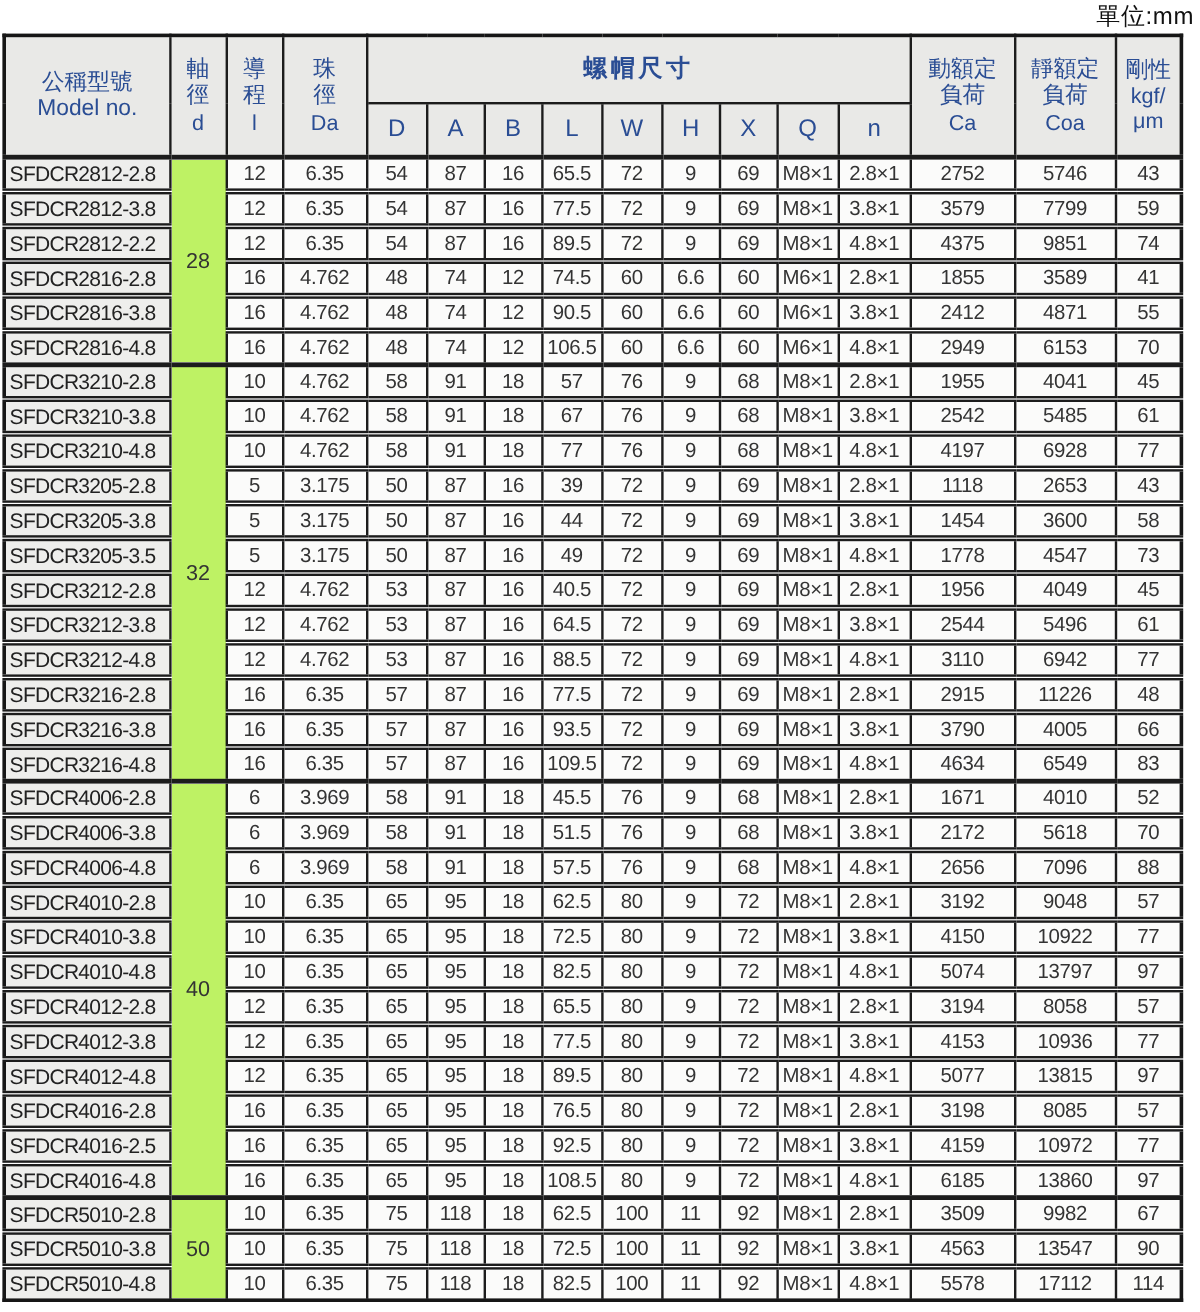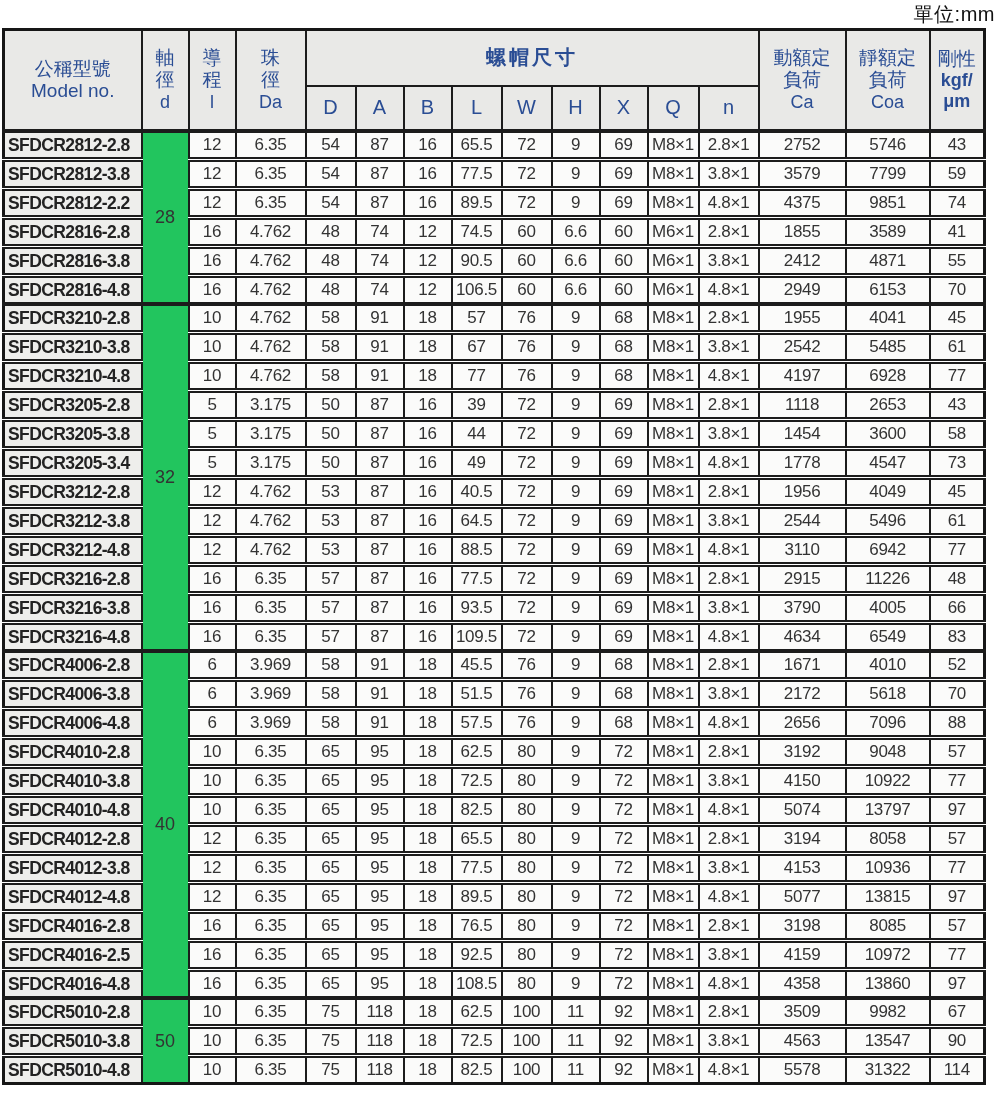--- a/index.html
+++ b/index.html
@@ -42,41 +42,41 @@
     background: #e9e9e7;
     color: #2a4d94;
     font-weight: normal;
     font-size: 19px;
     line-height: 1.18;
   }
   tr.h1 th { height: 54px; }
   tr.h2 th { height: 42px; font-size: 20px; }
   th.nut-title { font-size: 20px; letter-spacing: 3px; font-weight: bold; }
   th .sym { font-size: 18px; }
-  th .small-line { font-size: 18px; font-weight: bold; }
+  th .small-line { font-size: 18px; }
   tbody td {
     background: #fbfbfa;
     color: #333;
     font-size: 17px;
     height: 24px;
     letter-spacing: -0.3px;
     border-top: 5px double #1c1c1c;
   }
   tbody tr.group-start td { border-top: 4px solid #1c1c1c; }
   tbody td.model {
     text-align: left;
     padding-left: 3px;
     background: #eeeeec;
     color: #222;
-    font-weight: 700;
+    font-weight: 400;
     font-size: 17.5px;
     letter-spacing: -0.6px;
   }
   tbody td.dcol {
-    background: #22c55e;
+    background: #bef264;
     font-size: 18px;
     color: #333;
     letter-spacing: 0;
   }
 </style>
 </head>
 <body>
 
 <div class="page">
   <div class="unit-label">單位:mm</div>
@@ -334,21 +334,21 @@
           <td>72</td>
           <td>9</td>
           <td>69</td>
           <td>M8×1</td>
           <td>3.8×1</td>
           <td>1454</td>
           <td>3600</td>
           <td>58</td>
         </tr>
         <tr>
-          <td class="model">SFDCR3205-3.4</td>
+          <td class="model">SFDCR3205-3.5</td>
           <td>5</td>
           <td>3.175</td>
           <td>50</td>
           <td>87</td>
           <td>16</td>
           <td>49</td>
           <td>72</td>
           <td>9</td>
           <td>69</td>
           <td>M8×1</td>
@@ -653,21 +653,21 @@
           <td>6.35</td>
           <td>65</td>
           <td>95</td>
           <td>18</td>
           <td>108.5</td>
           <td>80</td>
           <td>9</td>
           <td>72</td>
           <td>M8×1</td>
           <td>4.8×1</td>
-          <td>4358</td>
+          <td>6185</td>
           <td>13860</td>
           <td>97</td>
         </tr>
         <tr class="group-start">
           <td class="model">SFDCR5010-2.8</td>
           <td class="dcol" rowspan="3">50</td>
           <td>10</td>
           <td>6.35</td>
           <td>75</td>
           <td>118</td>
@@ -706,18 +706,18 @@
           <td>75</td>
           <td>118</td>
           <td>18</td>
           <td>82.5</td>
           <td>100</td>
           <td>11</td>
           <td>92</td>
           <td>M8×1</td>
           <td>4.8×1</td>
           <td>5578</td>
-          <td>31322</td>
+          <td>17112</td>
           <td>114</td>
         </tr>
       </tbody>
   </table>
 </div>
 
 </body></html>

